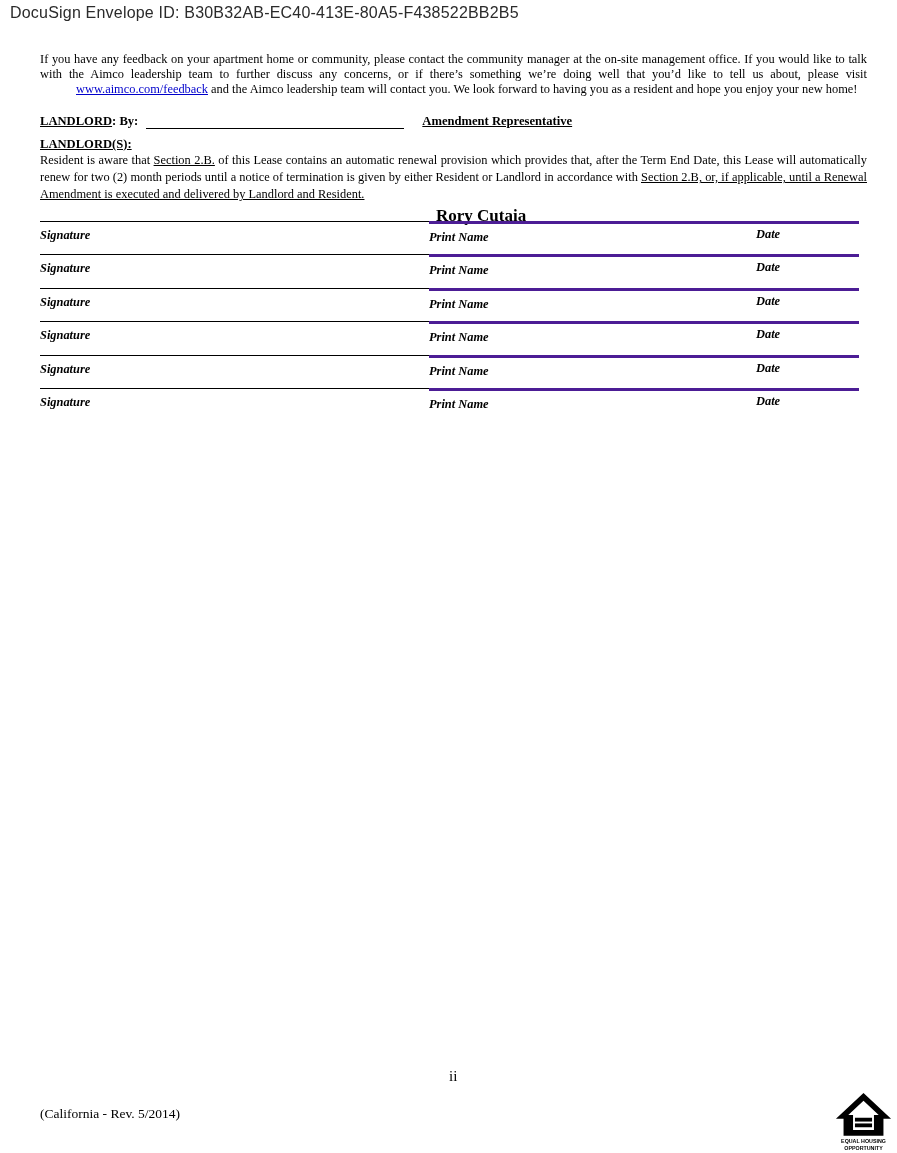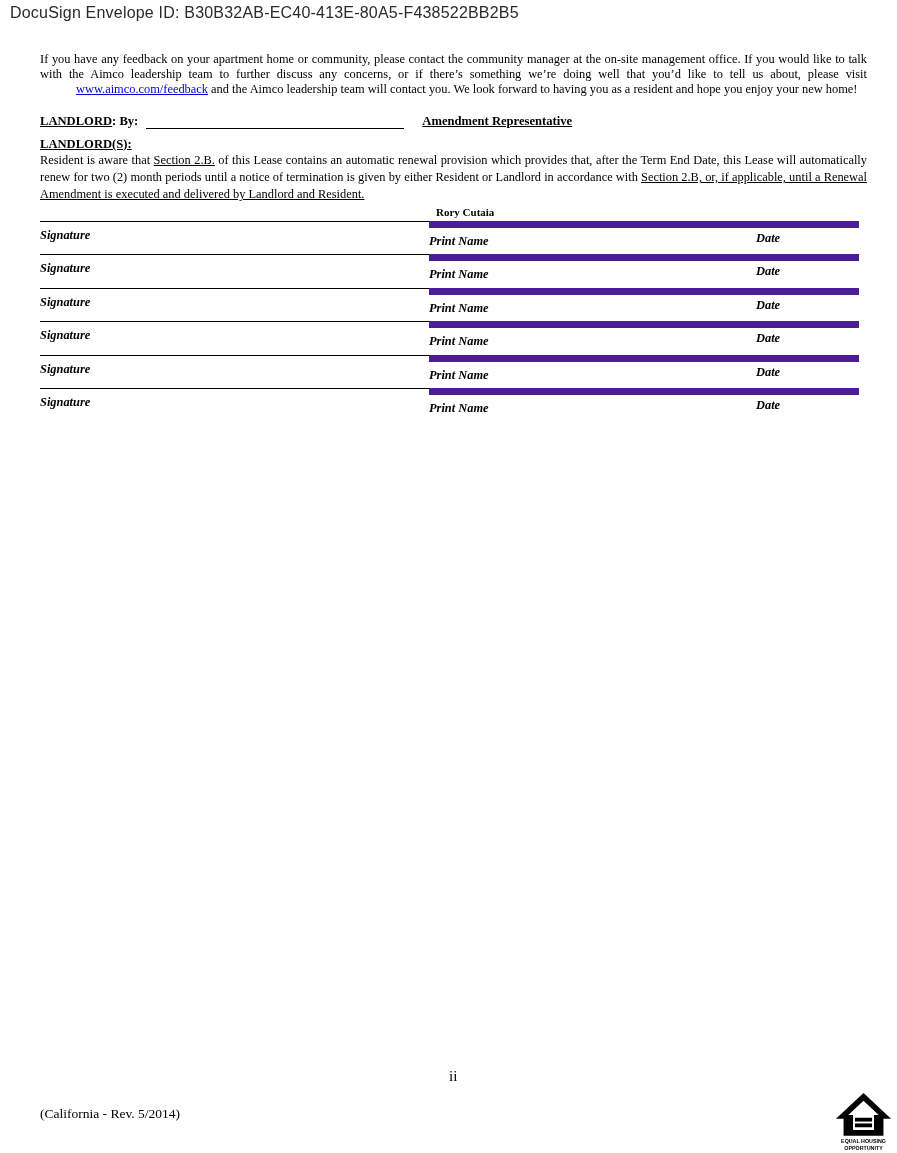--- a/index.html
+++ b/index.html
@@ -50,36 +50,36 @@
 
   .renewal-paragraph {
     top: 152px;
     font-size: 12.4px; line-height: 17px;
     font-weight: normal;
     text-align: justify;
   }
 
   .printed-name-row {
     position: absolute; left: 436px; top: 206px;
-    font-size: 11px; font-weight: bold;
+    font-size: 17px; font-weight: bold;
   }
 
   .sig-block { top: 221px; }
   .sig-row {
     display: flex; gap: 0;
     height: 33.4px;
   }
   .sig-col-left {
     width: 389px;
     border-top: 1px solid #000;
     padding-top: 3px;
   }
   .sig-col-right {
     width: 430px;
-    border-top: 7px solid #4c1d95;
+    border-top: 3px solid #4c1d95;
     padding-top: 3px;
     position: relative;
   }
   .sig-label {
     font-size: 12.4px; font-weight: bold; font-style: italic;
   }
   .date-label { position: absolute; left: 327px; top: 3px; text-align: right; }
 
   .footer-revision {
     position: absolute; left: 40px; top: 1106px;

